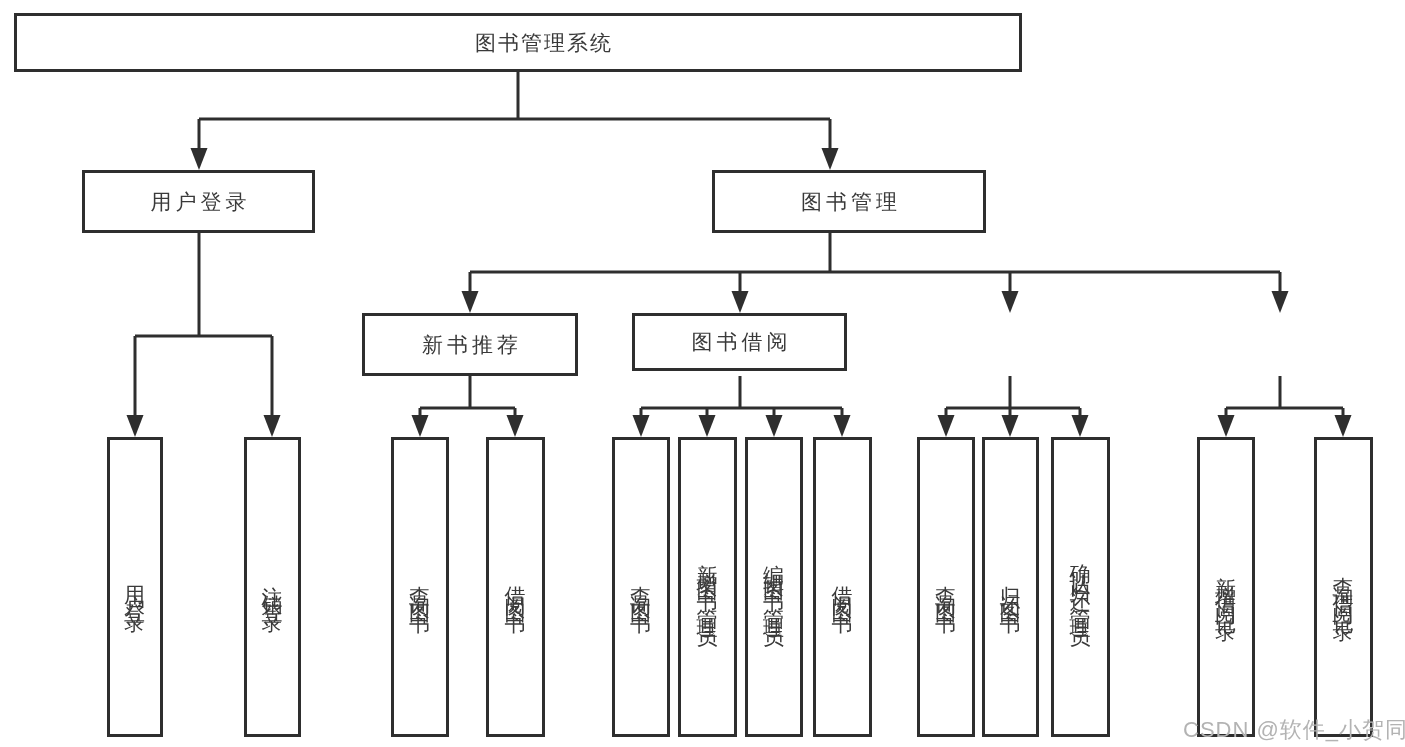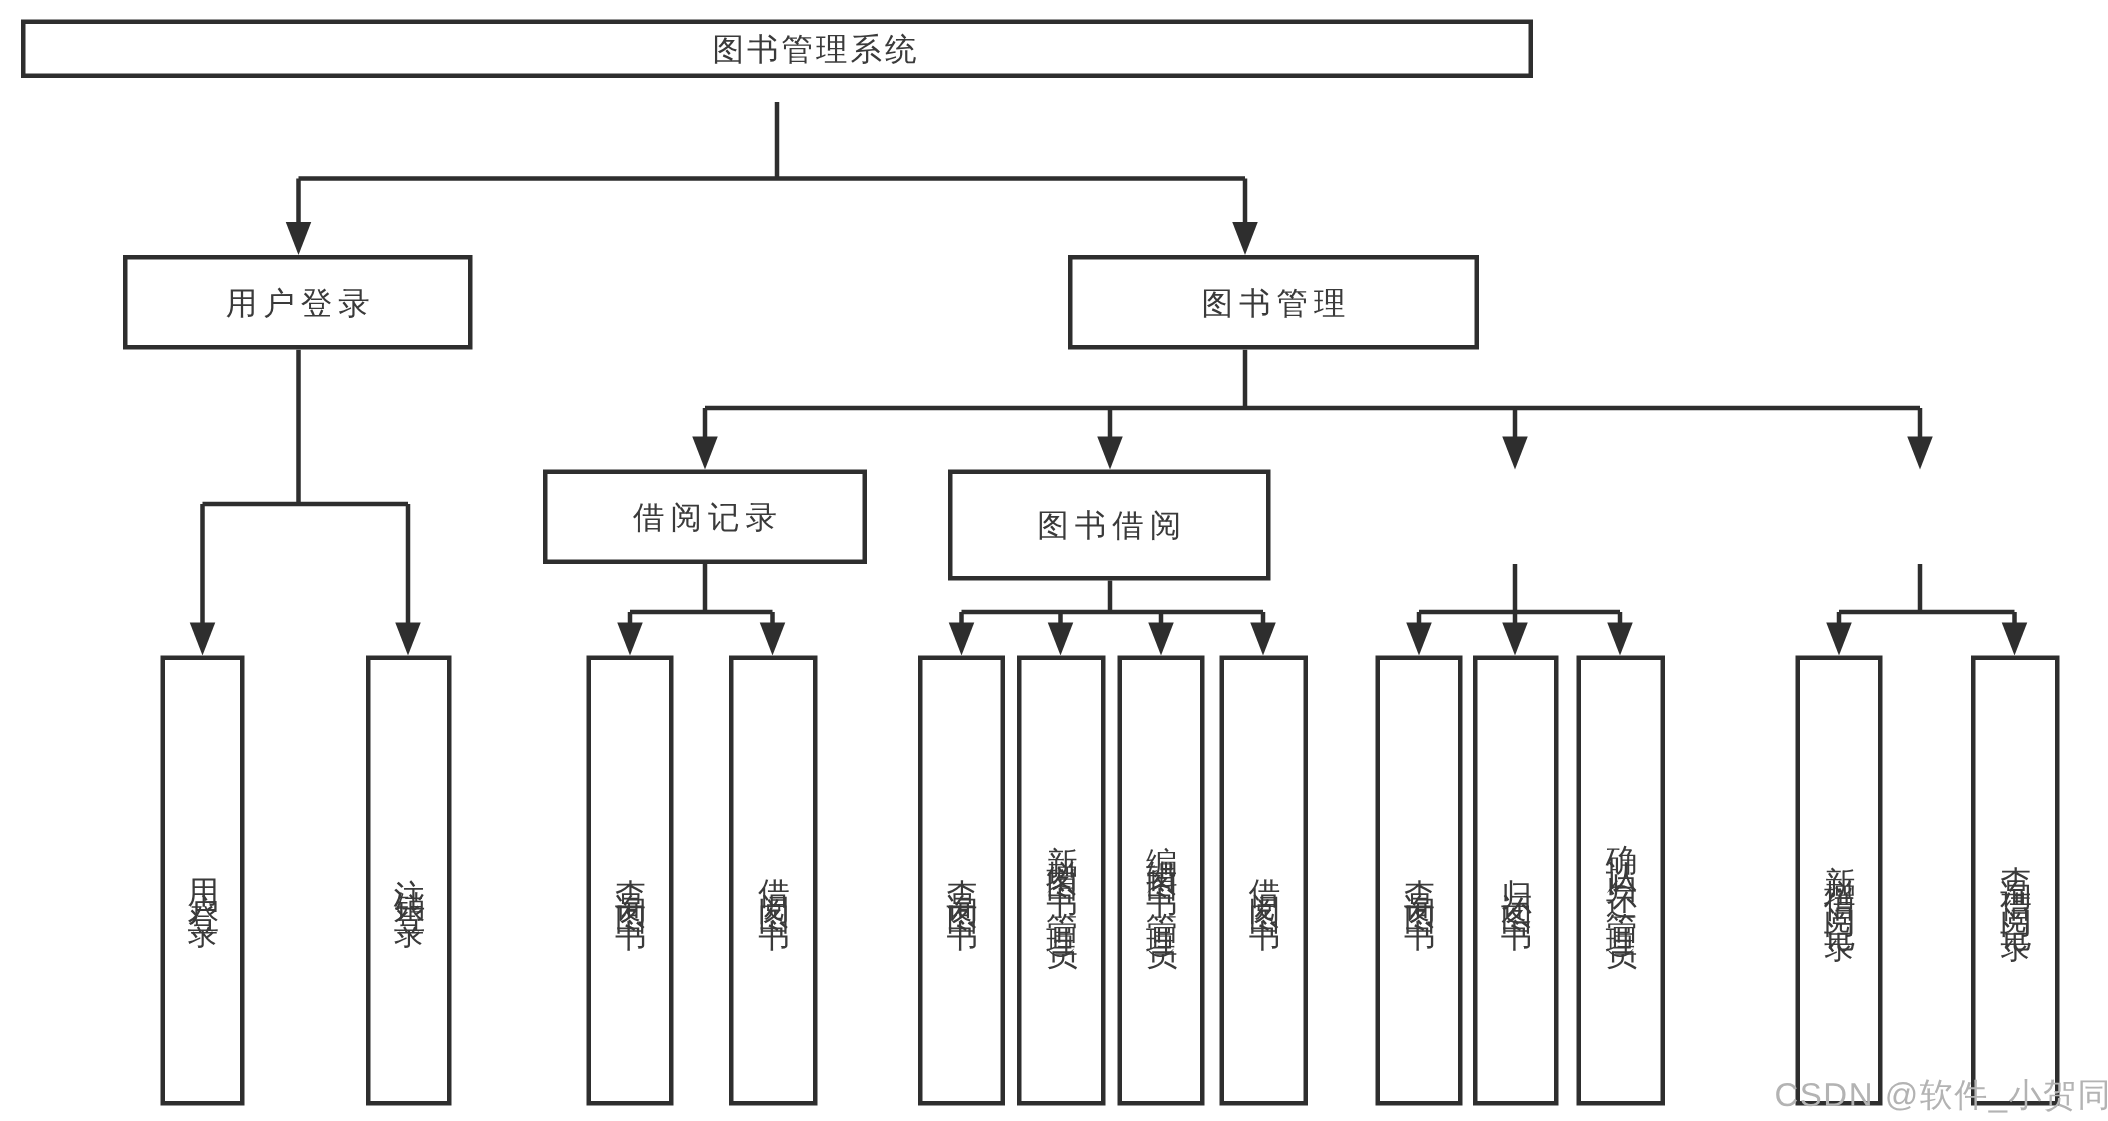--- a/index.html
+++ b/index.html
@@ -79,35 +79,35 @@
       <path d="M765.5 415 L782.5 415 L774 437 Z"></path>
       <path d="M833.5 415 L850.5 415 L842 437 Z"></path>
       <path d="M937.5 415 L954.5 415 L946 437 Z"></path>
       <path d="M1001.5 415 L1018.5 415 L1010 437 Z"></path>
       <path d="M1071.5 415 L1088.5 415 L1080 437 Z"></path>
       <path d="M1217.5 415 L1234.5 415 L1226 437 Z"></path>
       <path d="M1334.5 415 L1351.5 415 L1343 437 Z"></path>
     </g>
   </svg>
 
-  <div class="box box-h box-root" style="left:14px;top:13px;width:1008px;height:39px;padding-left:48px;">
+  <div class="box box-h box-root" style="left:14px;top:13px;width:1008px;height:59px;padding-left:48px;">
     <span class="label">图书管理系统</span>
   </div>
 
   <div class="box box-h" style="left:82px;top:170px;width:233px;height:63px;">
     <span class="label">用户登录</span>
   </div>
   <div class="box box-h" style="left:712px;top:170px;width:274px;height:63px;">
     <span class="label">图书管理</span>
   </div>
 
   <div class="box box-h" style="left:362px;top:313px;width:216px;height:63px;">
-    <span class="label">借阅记录</span>
+    <span class="label">新书推荐</span>
   </div>
-  <div class="box box-h" style="left:632px;top:313px;width:215px;height:74px;">
+  <div class="box box-h" style="left:632px;top:313px;width:215px;height:58px;">
     <span class="label">图书借阅</span>
   </div>
 
   <div class="box box-v" style="left:107px;top:437px;width:56px;height:300px;">
     <span class="label">用户登录</span>
   </div>
   <div class="box box-v" style="left:244px;top:437px;width:57px;height:300px;">
     <span class="label">注销登录</span>
   </div>
 

